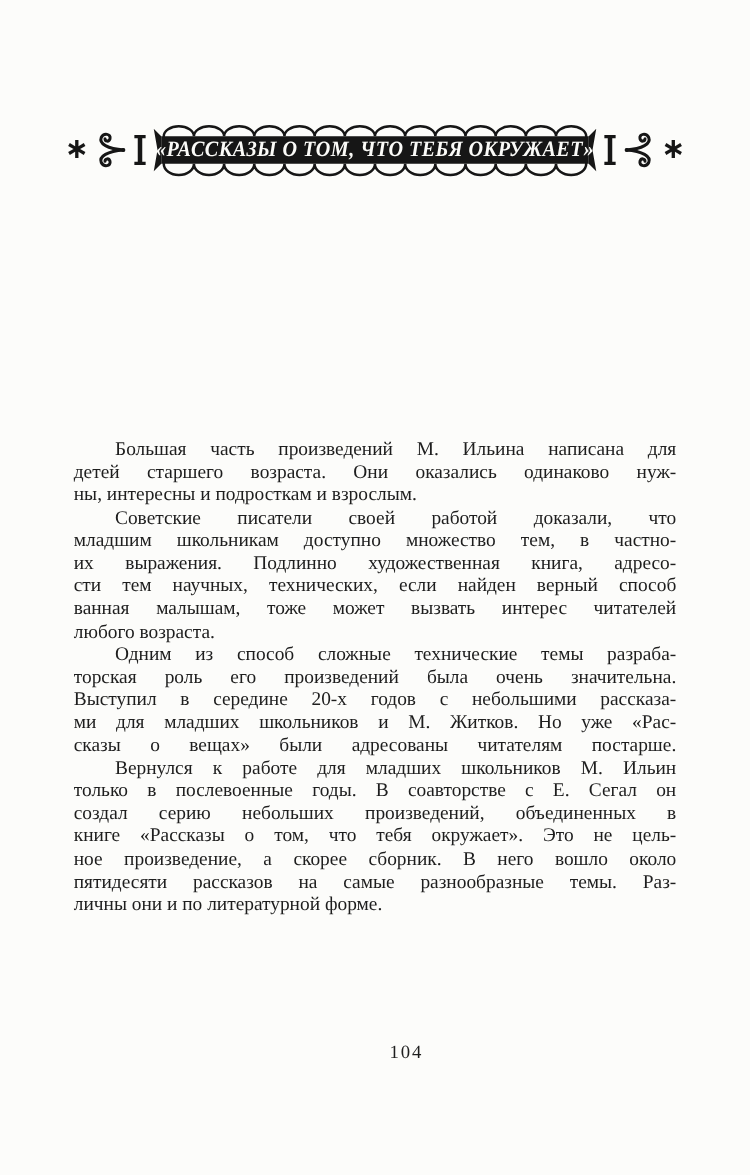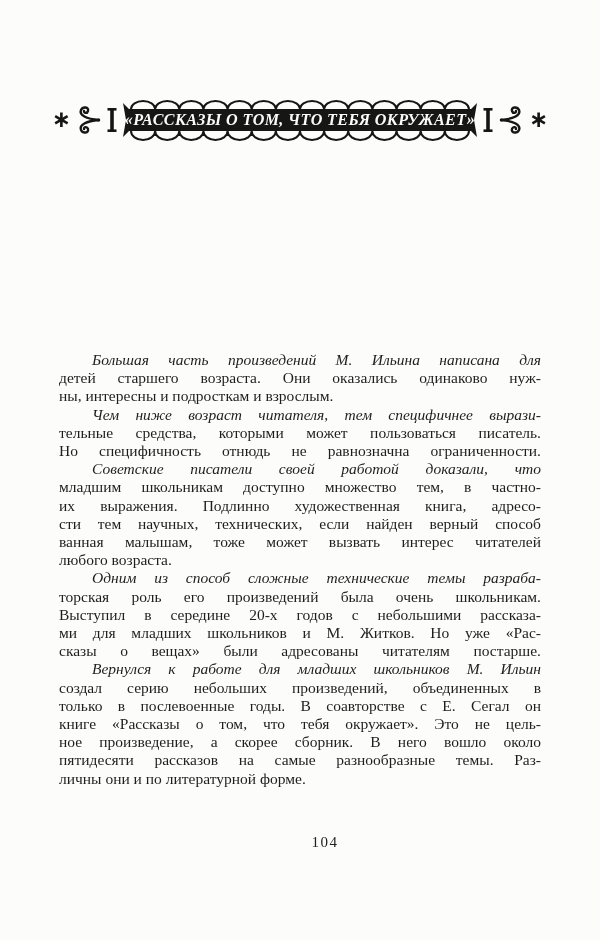--- a/index.html
+++ b/index.html
@@ -70,21 +70,21 @@
     width: 482px;
     font-size: 15.5px;
     line-height: 18.2px;
   }
   .paragraph { margin: 0; }
   .line {
     text-align: justify;
     text-align-last: justify;
     white-space: normal;
   }
-  .line.indent { text-indent: 33px; font-style: italic; }
+  .line.indent { text-indent: 33px; }
   .line.flush-last { text-align-last: left; }
 
   
   .page-number {
     position: absolute;
     top: 834px;
     left: 0;
     width: 100%;
     text-align: center;
     font-size: 15px;
@@ -149,43 +149,38 @@
 
   </div>
 
   <div class="body-text">
       <div class="paragraph">
         <div class="line indent">Большая часть произведений М. Ильина написана для</div>
         <div class="line">детей старшего возраста. Они оказались одинаково нуж-</div>
         <div class="line flush-last">ны, интересны и подросткам и взрослым.</div>
       </div>
       <div class="paragraph">
-        <div class="line indent">Чем ниже возраст читателя, тем специфичнее вырази-</div>
-        <div class="line">тельные средства, которыми может пользоваться писатель.</div>
-        <div class="line">Но специфичность отнюдь не равнозначна ограниченности.</div>
-      </div>
-      <div class="paragraph">
         <div class="line indent">Советские писатели своей работой доказали, что</div>
         <div class="line">младшим школьникам доступно множество тем, в частно-</div>
         <div class="line">их выражения. Подлинно художественная книга, адресо-</div>
         <div class="line">сти тем научных, технических, если найден верный способ</div>
         <div class="line">ванная малышам, тоже может вызвать интерес читателей</div>
         <div class="line flush-last">любого возраста.</div>
       </div>
       <div class="paragraph">
         <div class="line indent">Одним из способ сложные технические темы разраба-</div>
-        <div class="line">торская роль его произведений была очень школьникам.</div>
+        <div class="line">торская роль его произведений была очень значительна.</div>
         <div class="line">Выступил в середине 20-х годов с небольшими рассказа-</div>
         <div class="line">ми для младших школьников и М. Житков. Но уже «Рас-</div>
         <div class="line">сказы о вещах» были адресованы читателям постарше.</div>
       </div>
       <div class="paragraph">
         <div class="line indent">Вернулся к работе для младших школьников М. Ильин</div>
+        <div class="line">только в послевоенные годы. В соавторстве с Е. Сегал он</div>
         <div class="line">создал серию небольших произведений, объединенных в</div>
-        <div class="line">только в послевоенные годы. В соавторстве с Е. Сегал он</div>
         <div class="line">книге «Рассказы о том, что тебя окружает». Это не цель-</div>
         <div class="line">ное произведение, а скорее сборник. В него вошло около</div>
         <div class="line">пятидесяти рассказов на самые разнообразные темы. Раз-</div>
         <div class="line flush-last">личны они и по литературной форме.</div>
       </div>
     </div>
 
   <div class="page-number">104</div>
 
 </div>

